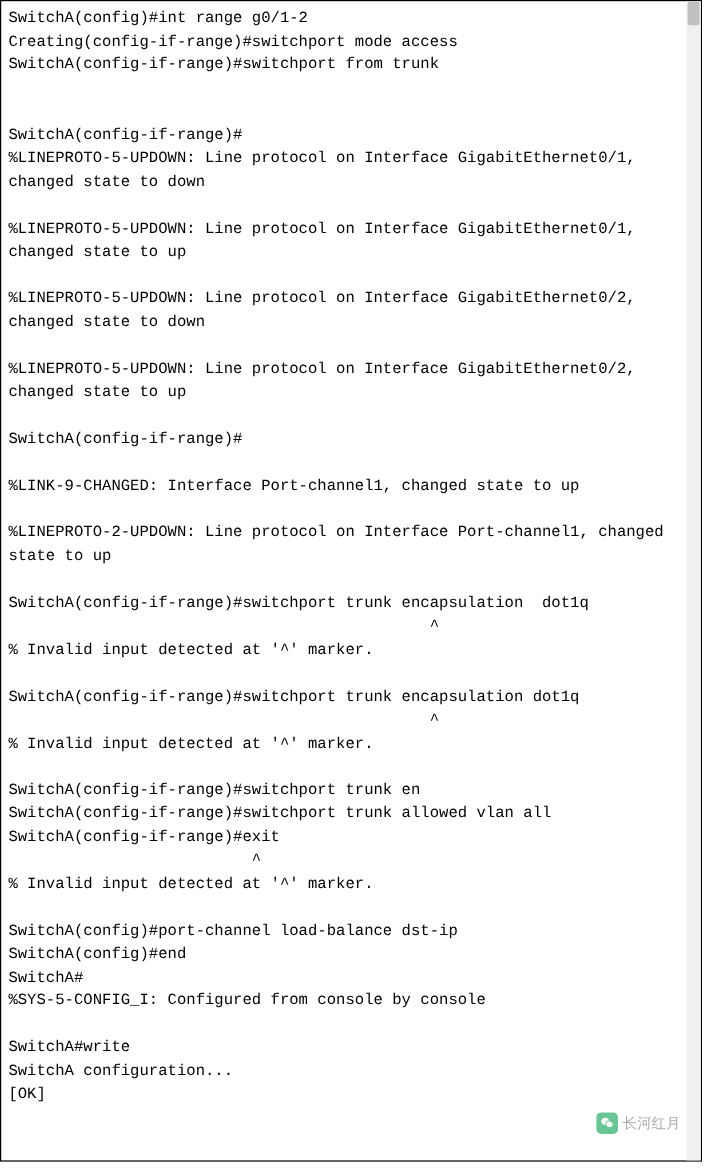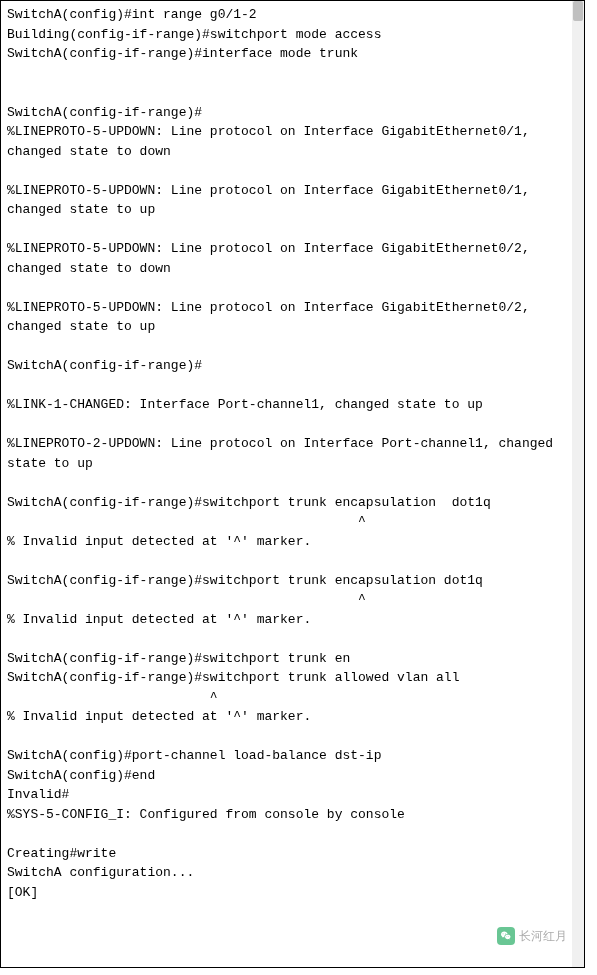--- a/index.html
+++ b/index.html
@@ -73,58 +73,59 @@
       height: 12px;
       fill: #fff;
     }
   </style>
 </head>
 <body>
 
 <div class="terminal-box">
   <div id="terminal-lines">
       <div class="line">SwitchA(config)#int range g0/1-2</div>
-      <div class="line">Building(config-if-range)#switchport mode access</div>
-      <div class="line">SwitchA(config-if-range)#interface mode trunk</div>
+      <div class="line">Creating(config-if-range)#switchport mode access</div>
+      <div class="line">SwitchA(config-if-range)#switchport from trunk</div>
       <div class="line"></div>
       <div class="line"></div>
       <div class="line">SwitchA(config-if-range)#</div>
       <div class="line">%LINEPROTO-5-UPDOWN: Line protocol on Interface GigabitEthernet0/1, changed state to down</div>
       <div class="line"></div>
       <div class="line">%LINEPROTO-5-UPDOWN: Line protocol on Interface GigabitEthernet0/1, changed state to up</div>
       <div class="line"></div>
       <div class="line">%LINEPROTO-5-UPDOWN: Line protocol on Interface GigabitEthernet0/2, changed state to down</div>
       <div class="line"></div>
       <div class="line">%LINEPROTO-5-UPDOWN: Line protocol on Interface GigabitEthernet0/2, changed state to up</div>
       <div class="line"></div>
       <div class="line">SwitchA(config-if-range)#</div>
       <div class="line"></div>
-      <div class="line">%LINK-1-CHANGED: Interface Port-channel1, changed state to up</div>
+      <div class="line">%LINK-9-CHANGED: Interface Port-channel1, changed state to up</div>
       <div class="line"></div>
       <div class="line">%LINEPROTO-2-UPDOWN: Line protocol on Interface Port-channel1, changed state to up</div>
       <div class="line"></div>
       <div class="line">SwitchA(config-if-range)#switchport trunk encapsulation  dot1q</div>
       <div class="line">                                             ^</div>
       <div class="line">% Invalid input detected at '^' marker.</div>
       <div class="line"></div>
       <div class="line">SwitchA(config-if-range)#switchport trunk encapsulation dot1q</div>
       <div class="line">                                             ^</div>
       <div class="line">% Invalid input detected at '^' marker.</div>
       <div class="line"></div>
       <div class="line">SwitchA(config-if-range)#switchport trunk en</div>
       <div class="line">SwitchA(config-if-range)#switchport trunk allowed vlan all</div>
+      <div class="line">SwitchA(config-if-range)#exit</div>
       <div class="line">                          ^</div>
       <div class="line">% Invalid input detected at '^' marker.</div>
       <div class="line"></div>
       <div class="line">SwitchA(config)#port-channel load-balance dst-ip</div>
       <div class="line">SwitchA(config)#end</div>
-      <div class="line">Invalid#</div>
+      <div class="line">SwitchA#</div>
       <div class="line">%SYS-5-CONFIG_I: Configured from console by console</div>
       <div class="line"></div>
-      <div class="line">Creating#write</div>
+      <div class="line">SwitchA#write</div>
       <div class="line">SwitchA configuration...</div>
       <div class="line">[OK]</div>
     </div>
   <div class="scrollbar">
     <div class="scrollbar-thumb"></div>
   </div>
 </div>
 
 <div class="watermark">
   <span class="watermark-icon">

